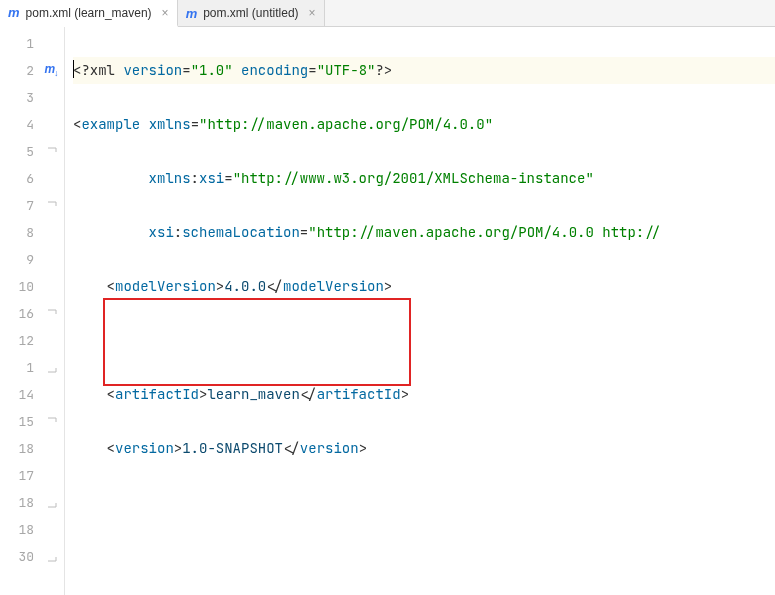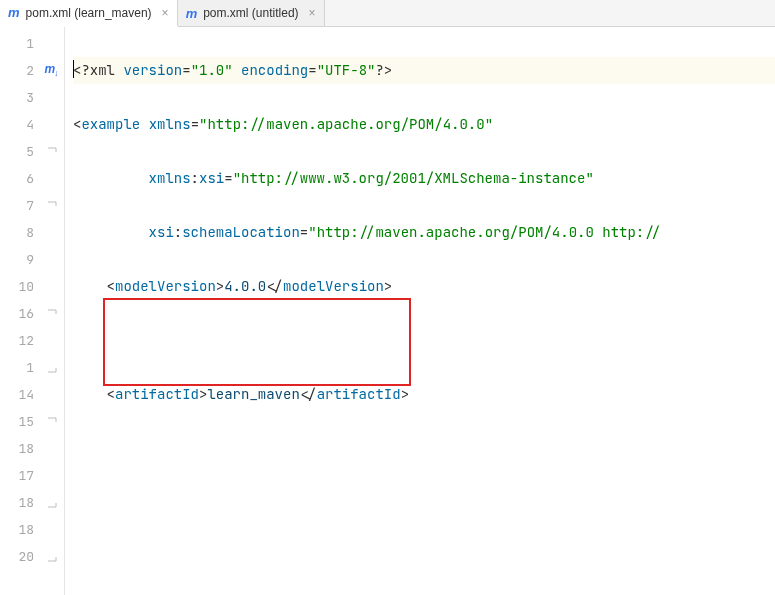--- a/index.html
+++ b/index.html
@@ -174,21 +174,21 @@
       <div>10</div>
       <div>16</div>
       <div>12</div>
       <div>1</div>
       <div>14</div>
       <div>15</div>
       <div>18</div>
       <div>17</div>
       <div>18</div>
       <div>18</div>
-      <div>20</div>
+      <div>30</div>
     </div>
 
     <div class="gutter-icons">
       <div class="gutter-row"></div>
       <div class="gutter-row">
         <span class="maven-icon">m</span>
           <span class="down-arrow">↓</span>
       </div>
       <div class="gutter-row"></div>
       <div class="gutter-row"></div>
@@ -239,20 +239,21 @@
     </div>
 
     <div class="code">
 <div class="line current"><span class="caret"></span><span class="punct">&lt;?xml </span><span class="tagn">version</span><span class="punct">=</span><span class="str">"1.0"</span><span class="punct"> </span><span class="tagn">encoding</span><span class="punct">=</span><span class="str">"UTF-8"</span><span class="punct">?&gt;</span></div>
 <div class="line"><span class="punct">&lt;</span><span class="tagn">example</span><span class="punct"> </span><span class="tagn">xmlns</span><span class="punct">=</span><span class="str">"http://maven.apache.org/POM/4.0.0"</span></div>
 <div class="line"><span class="punct">         </span><span class="tagn">xmlns</span><span class="punct">:</span><span class="tagn">xsi</span><span class="punct">=</span><span class="str">"http://www.w3.org/2001/XMLSchema-instance"</span></div>
 <div class="line"><span class="punct">         </span><span class="tagn">xsi</span><span class="punct">:</span><span class="tagn">schemaLocation</span><span class="punct">=</span><span class="str">"http://maven.apache.org/POM/4.0.0 http://</span></div>
 <div class="line"><span class="punct">    &lt;</span><span class="tagn">modelVersion</span><span class="punct">&gt;</span><span class="txt">4.0.0</span><span class="punct">&lt;/</span><span class="tagn">modelVersion</span><span class="punct">&gt;</span></div>
 <div class="line"></div>
 <div class="line"><span class="punct">    &lt;</span><span class="tagn">artifactId</span><span class="punct">&gt;</span><span class="txt">learn_maven</span><span class="punct">&lt;/</span><span class="tagn">artifactId</span><span class="punct">&gt;</span></div>
+<div class="line"><span class="punct">    &lt;</span><span class="tagn">version</span><span class="punct">&gt;</span><span class="txt">1.0-SNAPSHOT</span><span class="punct">&lt;/</span><span class="tagn">version</span><span class="punct">&gt;</span></div>
 
 
 
 
 
 
 
 
 
 

